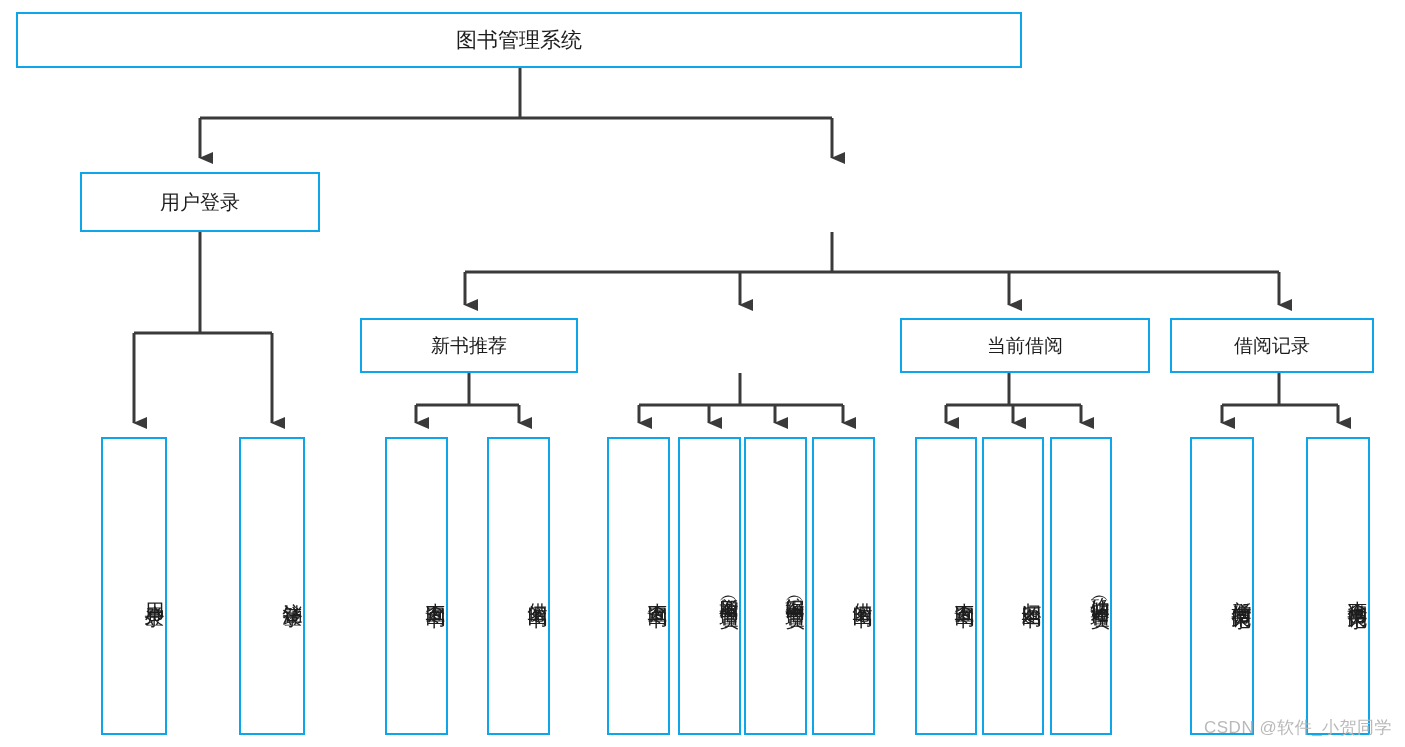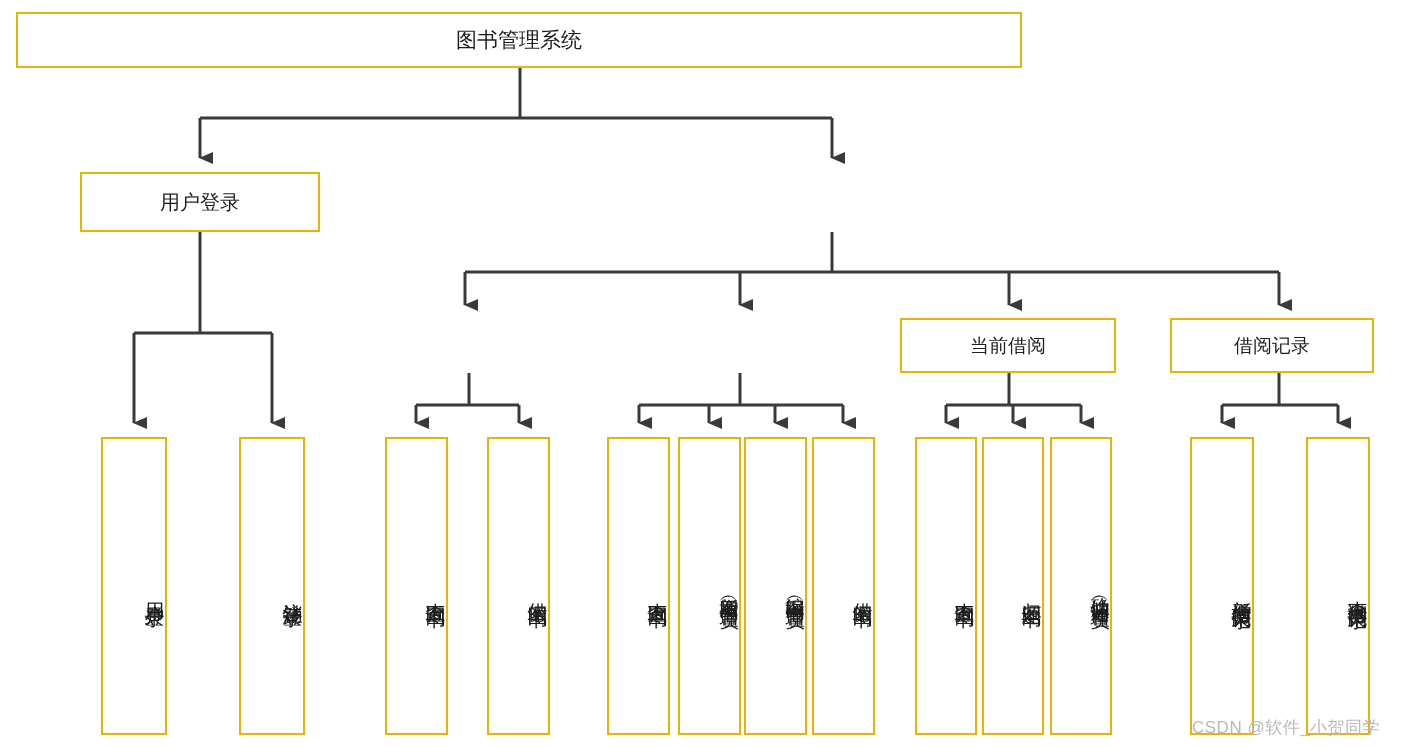--- a/index.html
+++ b/index.html
@@ -23,21 +23,21 @@
     left: 0;
     top: 0;
     width: 1405px;
     height: 747px;
     pointer-events: none;
   }
   .node {
     position: absolute;
     box-sizing: border-box;
     background: #ffffff;
-    border: 2px solid #eab308;
+    border: 2px solid #0ea5e9;
     display: flex;
     align-items: center;
     justify-content: center;
     color: #1d1d1d;
     text-align: center;
     line-height: 1.25;
   }
   .node.root {
     font-size: 21px;
   }
@@ -124,21 +124,24 @@
   </svg>
 
   <div class="node root" style="left:16px; top:12px; width:1006px; height:56px;">
     <span>图书管理系统</span>
   </div>
 
   <div class="node lvl1" style="left:80px; top:172px; width:240px; height:60px;">
     <span>用户登录</span>
   </div>
 
-  <div class="node lvl2" style="left:900px; top:318px; width:216px; height:55px;">
+  <div class="node lvl2" style="left:360px; top:318px; width:218px; height:55px;">
+    <span>新书推荐</span>
+  </div>
+  <div class="node lvl2" style="left:900px; top:318px; width:250px; height:55px;">
     <span>当前借阅</span>
   </div>
   <div class="node lvl2" style="left:1170px; top:318px; width:204px; height:55px;">
     <span>借阅记录</span>
   </div>
 
   <div class="node leaf" style="left:101px; top:437px; width:66px; height:298px;">
     <span>用户登录</span>
   </div>
   <div class="node leaf" style="left:239px; top:437px; width:66px; height:298px;">
@@ -175,15 +178,15 @@
     <span>确认归还（管理员）</span>
   </div>
 
   <div class="node leaf" style="left:1190px; top:437px; width:64px; height:298px;">
     <span>新增借阅记录</span>
   </div>
   <div class="node leaf" style="left:1306px; top:437px; width:64px; height:298px;">
     <span>查询借阅记录</span>
   </div>
 
-  <div class="watermark" style="left:1192px; top:716px;">CSDN @软件_小贺同学</div>
+  <div class="watermark" style="left:1192px; top:716px;padding-left:12px;">CSDN @软件_小贺同学</div>
 
 </div>
 
 </body></html>

